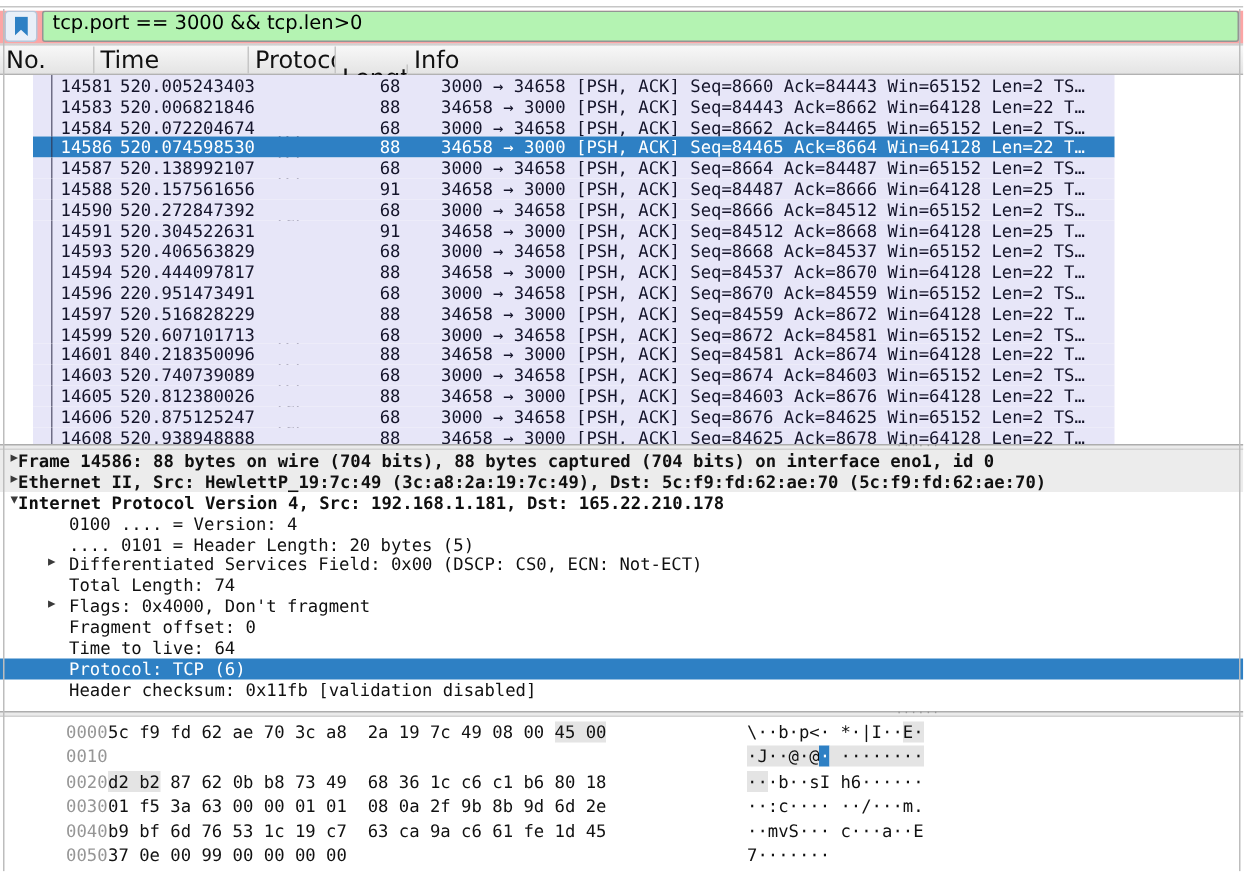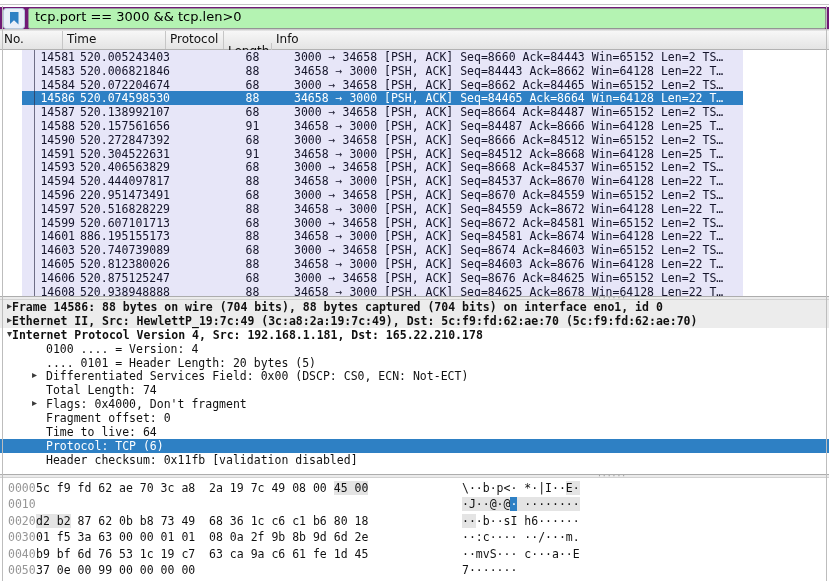--- a/index.html
+++ b/index.html
@@ -5,67 +5,67 @@
   html,body{margin:0;padding:0;background:#fff;}
   .window{position:relative;width:829px;height:581px;overflow:hidden;background:#fff;
           font-family:"DejaVu Sans",sans-serif;}
   
   .edge{position:absolute;top:6px;bottom:0;width:1px;background:#bdbdbd;z-index:50;pointer-events:none;}
   .edge.left{left:2px;} .edge.right{right:2px;}
 
   .top-strip{height:7px;position:relative;background:#fff;}
   .top-strip::after{content:"";position:absolute;left:0;right:0;top:4px;height:1px;background:#c6c6c6;}
 
-  .filter-bar{height:22px;display:flex;align-items:center;background:#701a75;padding:0 3px;gap:3px;}
+  .filter-bar{height:22px;display:flex;align-items:flex-start;background:#fca5a5;padding:0 3px;gap:3px;}
   .bookmark-btn{width:20px;height:19px;background:#e9eff8;border:1px solid #b6c6da;border-radius:3px;
                 display:flex;align-items:center;justify-content:center;flex:0 0 auto;}
   .bookmark-shape{width:9px;height:13px;background:var(--sel);
                   clip-path:polygon(0 0,100% 0,100% 100%,50% 68%,0 100%);}
   .filter-input{flex:1;height:19px;line-height:19px;background:var(--filtergreen);
                 border:1px solid #949494;border-radius:2px;padding:0 6px;
                 font:13px "DejaVu Sans",sans-serif;color:#000;white-space:pre;overflow:hidden;}
 
   .sep{height:2px;background:linear-gradient(#c2c2c2,#ededed);}
 
   .header-row{height:19px;display:flex;background:linear-gradient(#f7f7f7,#e4e4e4);
-              border-bottom:1px solid #b2b2b2;box-sizing:border-box;font-size:12px;color:#111;}
+              border-bottom:1px solid #b2b2b2;box-sizing:border-box;font-size:16px;color:#111;}
   .hcol{height:100%;line-height:17px;padding-left:4px;border-right:1px solid #c6c6c6;
         box-sizing:border-box;overflow:hidden;white-space:pre;}
   .hcol:last-child{border-right:none;flex:1;}
 
   .packet-list{height:246px;position:relative;overflow:hidden;background:#fff;}
   .rows{position:absolute;left:22px;top:0;width:721px;}
   .packet-row{position:relative;display:flex;height:13.8px;line-height:13.8px;
               background:var(--rowbg);color:#14142a;
               font:11.5px "DejaVu Sans Mono",monospace;white-space:pre;}
   .packet-row::before{content:"";position:absolute;left:12px;top:0;bottom:0;width:1px;
               background:rgba(45,45,70,0.65);}
   .packet-row.selected{background:var(--sel);color:#fff;}
   .c-no{width:53px;text-align:right;flex:0 0 auto;}
   .c-time{width:103px;padding-left:5px;box-sizing:border-box;flex:0 0 auto;}
   .c-proto{width:60px;padding-left:5px;box-sizing:border-box;flex:0 0 auto;margin-top:32px;}
-  .c-len{width:29px;text-align:center;flex:0 0 auto;}
+  .c-len{width:29px;text-align:right;flex:0 0 auto;}
   .c-info{margin-left:27px;flex:1;overflow:hidden;}
 
   .splitter{height:4px;background:#ebebeb;border-top:1px solid #adadad;border-bottom:1px solid #d2d2d2;
             box-sizing:border-box;position:relative;}
   .splitter .dots{position:absolute;left:598px;top:-4px;color:#9a9a9a;font-size:9px;letter-spacing:2px;}
 
   .detail-pane{height:174px;overflow:hidden;background:#fff;}
   .detail-row{position:relative;height:13.9px;line-height:13.9px;white-space:pre;
               font:11.5px "DejaVu Sans Mono",monospace;color:#101010;}
   .detail-row.gray{background:#ececec;}
   .detail-row.selected{background:var(--sel);color:#fff;}
   .arrow{position:absolute;top:0;font-family:"DejaVu Sans",sans-serif;font-size:10px;color:#3a3a3a;}
   .arrow.l0{left:7px;} .arrow.l1{left:32px;}
   .dtext.l0{padding-left:12px;display:block;font-weight:bold;} .dtext.l1{padding-left:46px;display:block;}
 
   .hex-pane{height:103px;overflow:hidden;background:#fff;padding-top:3px;box-sizing:border-box;}
   .hex-row{position:relative;height:16.4px;line-height:16.4px;white-space:pre;
-           font:11.5px "DejaVu Sans Mono",monospace;color:#111;}
+           font:11.5px "DejaVu Sans Mono",monospace;color:#111;margin-left:36px;}
   .off{position:absolute;left:8px;color:#969696;}
   .hx{position:absolute;left:36px;}
   .asc{position:absolute;left:462px;}
   .seg-shade{background:var(--shade);}
   .seg-sel{background:var(--sel);color:#fff;}
 </style>
 </head>
 <body>
 
 <div class="window">
@@ -96,21 +96,21 @@
         <div class="packet-row selected"><span class="c-no">14586</span><span class="c-time">520.074598530</span><span class="c-proto">TCP</span><span class="c-len">88</span><span class="c-info">34658 → 3000 [PSH, ACK] Seq=84465 Ack=8664 Win=64128 Len=22 T…</span></div>
         <div class="packet-row"><span class="c-no">14587</span><span class="c-time">520.138992107</span><span class="c-proto">TCP</span><span class="c-len">68</span><span class="c-info">3000 → 34658 [PSH, ACK] Seq=8664 Ack=84487 Win=65152 Len=2 TS…</span></div>
         <div class="packet-row"><span class="c-no">14588</span><span class="c-time">520.157561656</span><span class="c-proto">TCP</span><span class="c-len">91</span><span class="c-info">34658 → 3000 [PSH, ACK] Seq=84487 Ack=8666 Win=64128 Len=25 T…</span></div>
         <div class="packet-row"><span class="c-no">14590</span><span class="c-time">520.272847392</span><span class="c-proto">TCP</span><span class="c-len">68</span><span class="c-info">3000 → 34658 [PSH, ACK] Seq=8666 Ack=84512 Win=65152 Len=2 TS…</span></div>
         <div class="packet-row"><span class="c-no">14591</span><span class="c-time">520.304522631</span><span class="c-proto">TCP</span><span class="c-len">91</span><span class="c-info">34658 → 3000 [PSH, ACK] Seq=84512 Ack=8668 Win=64128 Len=25 T…</span></div>
         <div class="packet-row"><span class="c-no">14593</span><span class="c-time">520.406563829</span><span class="c-proto">TCP</span><span class="c-len">68</span><span class="c-info">3000 → 34658 [PSH, ACK] Seq=8668 Ack=84537 Win=65152 Len=2 TS…</span></div>
         <div class="packet-row"><span class="c-no">14594</span><span class="c-time">520.444097817</span><span class="c-proto">TCP</span><span class="c-len">88</span><span class="c-info">34658 → 3000 [PSH, ACK] Seq=84537 Ack=8670 Win=64128 Len=22 T…</span></div>
         <div class="packet-row"><span class="c-no">14596</span><span class="c-time">220.951473491</span><span class="c-proto">TCP</span><span class="c-len">68</span><span class="c-info">3000 → 34658 [PSH, ACK] Seq=8670 Ack=84559 Win=65152 Len=2 TS…</span></div>
         <div class="packet-row"><span class="c-no">14597</span><span class="c-time">520.516828229</span><span class="c-proto">TCP</span><span class="c-len">88</span><span class="c-info">34658 → 3000 [PSH, ACK] Seq=84559 Ack=8672 Win=64128 Len=22 T…</span></div>
         <div class="packet-row"><span class="c-no">14599</span><span class="c-time">520.607101713</span><span class="c-proto">TCP</span><span class="c-len">68</span><span class="c-info">3000 → 34658 [PSH, ACK] Seq=8672 Ack=84581 Win=65152 Len=2 TS…</span></div>
-        <div class="packet-row"><span class="c-no">14601</span><span class="c-time">886.195155173</span><span class="c-proto">TCP</span><span class="c-len">88</span><span class="c-info">34658 → 3000 [PSH, ACK] Seq=84581 Ack=8674 Win=64128 Len=22 T…</span></div>
+        <div class="packet-row"><span class="c-no">14601</span><span class="c-time">840.218350096</span><span class="c-proto">TCP</span><span class="c-len">88</span><span class="c-info">34658 → 3000 [PSH, ACK] Seq=84581 Ack=8674 Win=64128 Len=22 T…</span></div>
         <div class="packet-row"><span class="c-no">14603</span><span class="c-time">520.740739089</span><span class="c-proto">TCP</span><span class="c-len">68</span><span class="c-info">3000 → 34658 [PSH, ACK] Seq=8674 Ack=84603 Win=65152 Len=2 TS…</span></div>
         <div class="packet-row"><span class="c-no">14605</span><span class="c-time">520.812380026</span><span class="c-proto">TCP</span><span class="c-len">88</span><span class="c-info">34658 → 3000 [PSH, ACK] Seq=84603 Ack=8676 Win=64128 Len=22 T…</span></div>
         <div class="packet-row"><span class="c-no">14606</span><span class="c-time">520.875125247</span><span class="c-proto">TCP</span><span class="c-len">68</span><span class="c-info">3000 → 34658 [PSH, ACK] Seq=8676 Ack=84625 Win=65152 Len=2 TS…</span></div>
         <div class="packet-row"><span class="c-no">14608</span><span class="c-time">520.938948888</span><span class="c-proto">TCP</span><span class="c-len">88</span><span class="c-info">34658 → 3000 [PSH, ACK] Seq=84625 Ack=8678 Win=64128 Len=22 T…</span></div>
       </div>
   </div>
 
   <div class="splitter">
     <span class="dots">······</span>
   </div>

